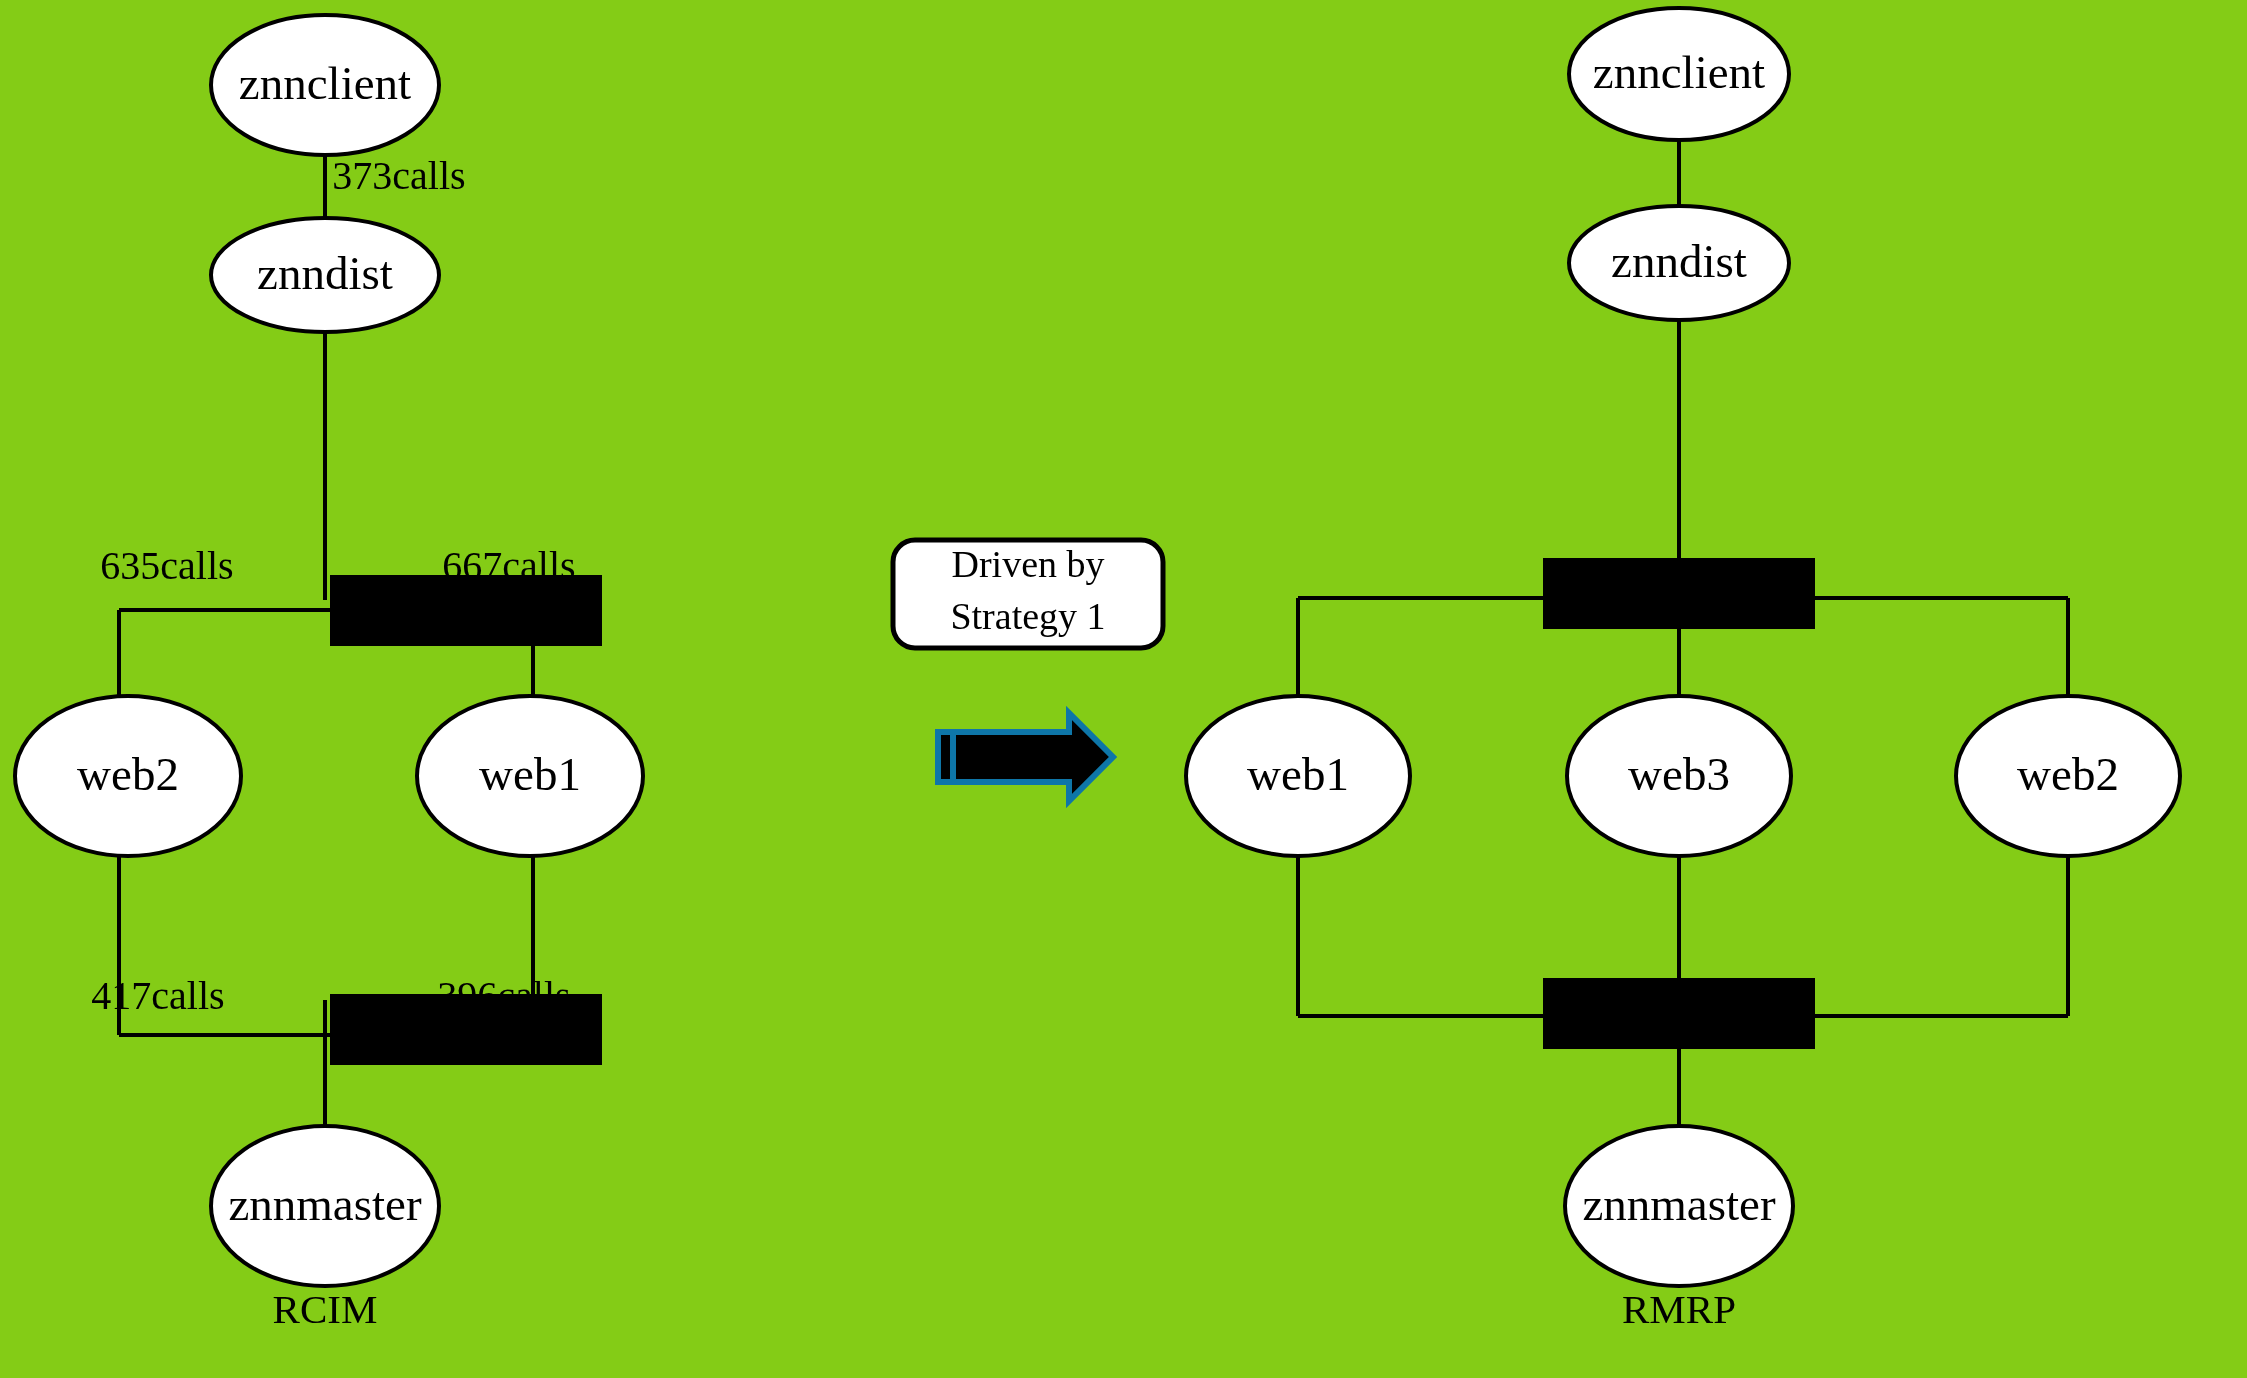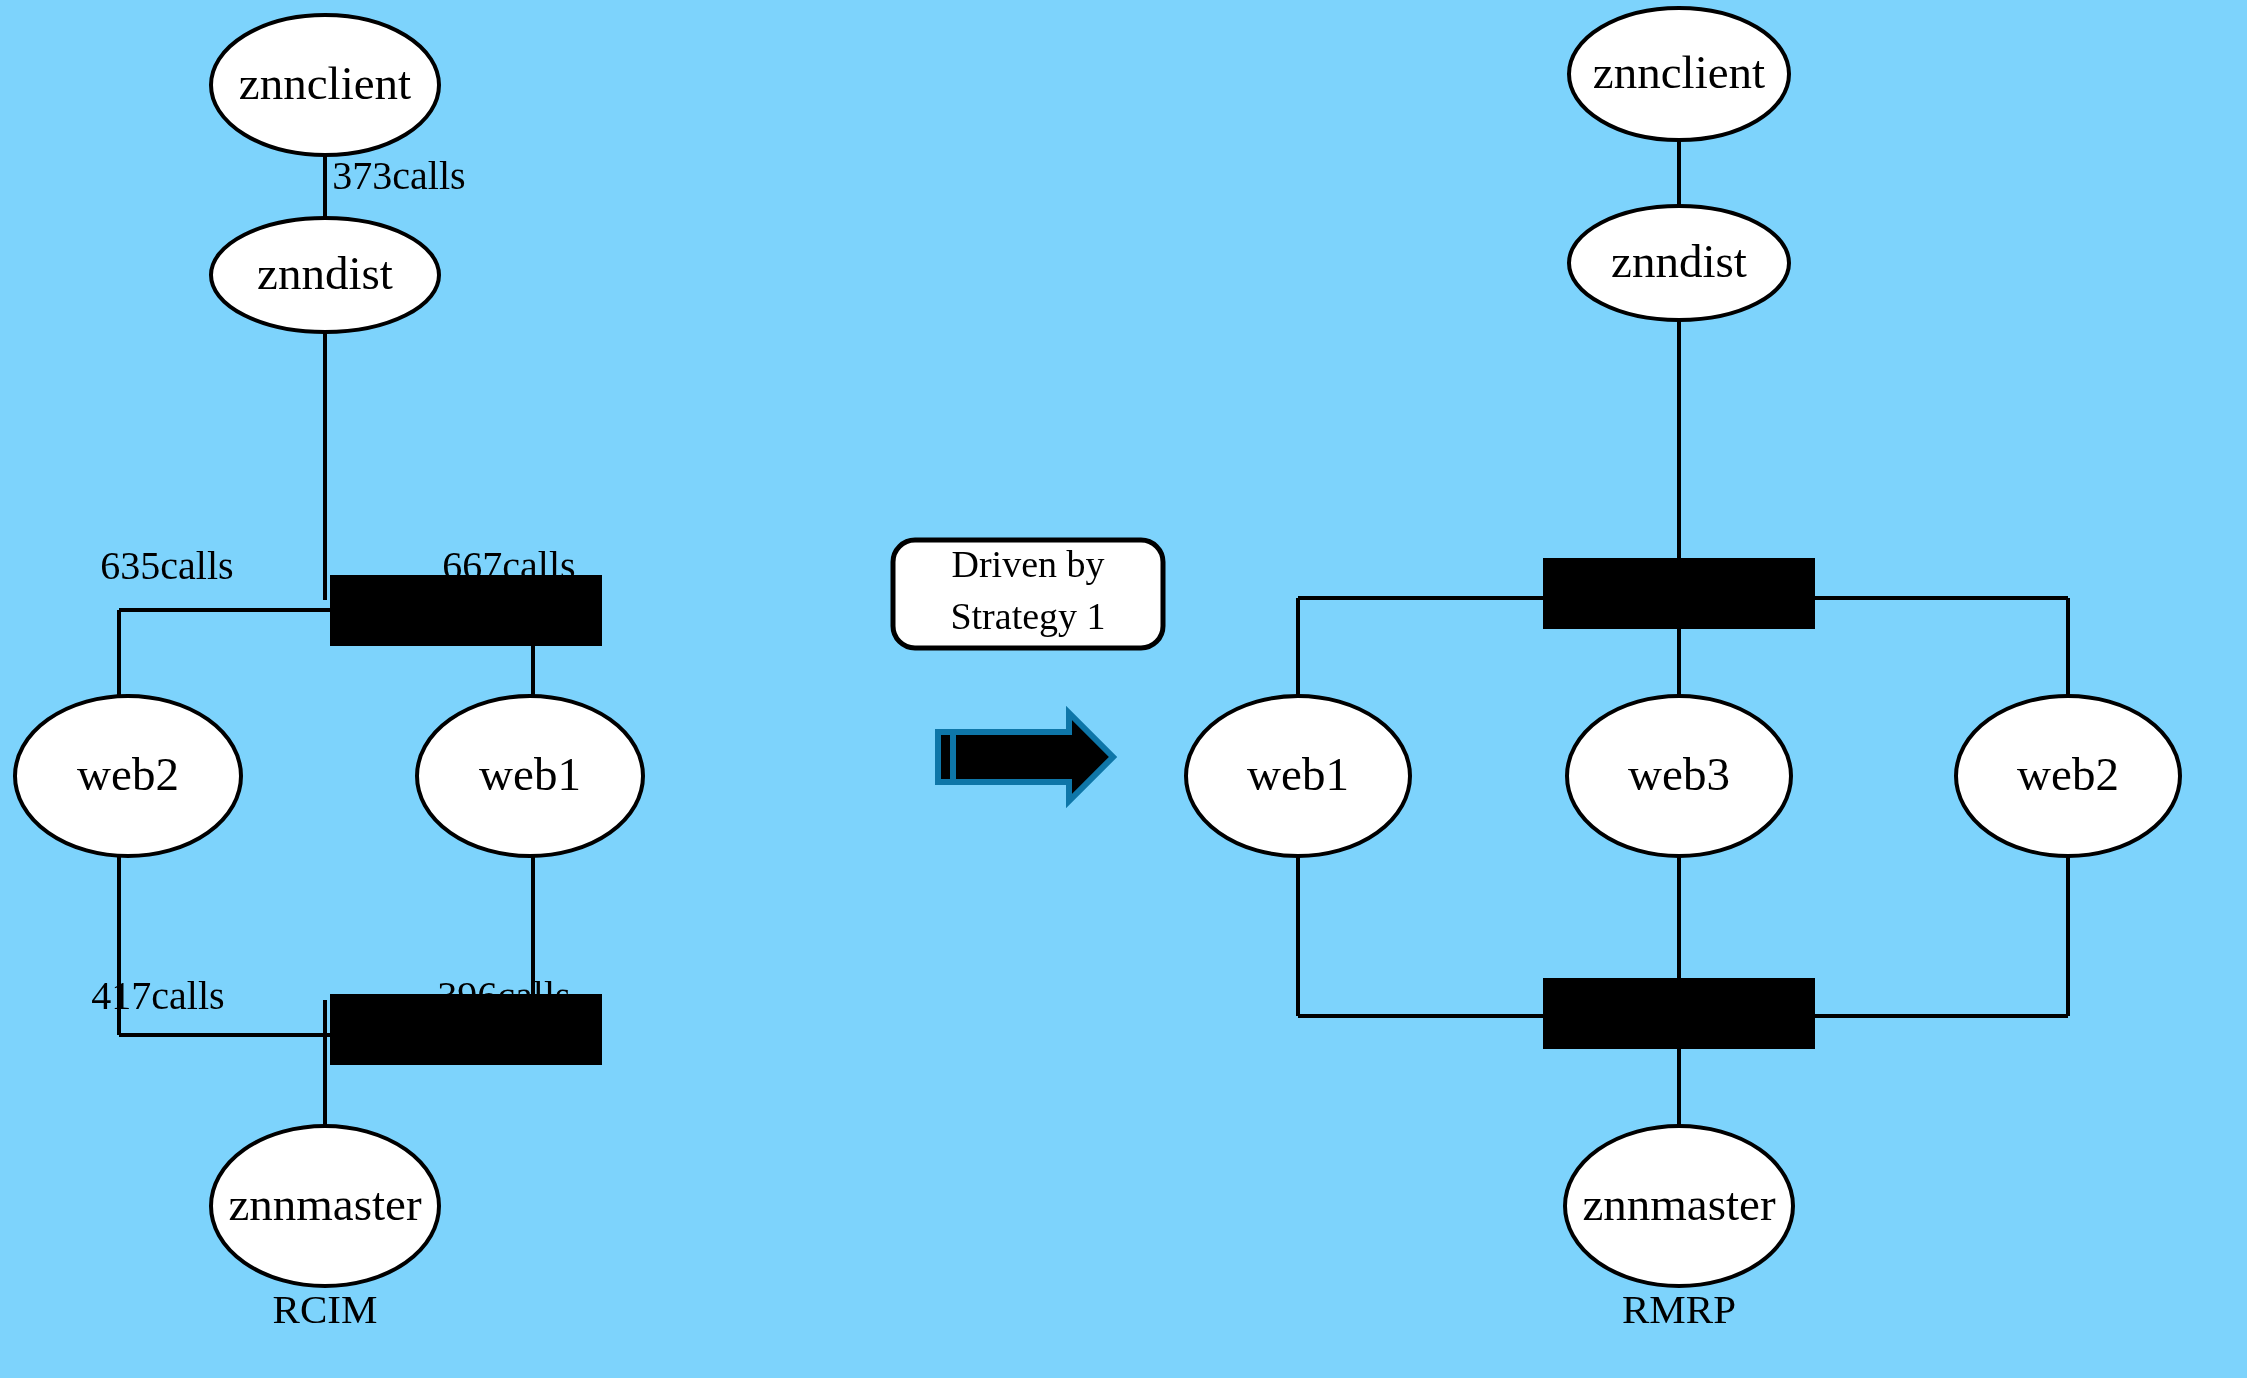--- a/index.html
+++ b/index.html
@@ -10,21 +10,21 @@
   body {
     width: 2247px;
     height: 1378px;
     overflow: hidden;
     font-family: "Liberation Serif", "DejaVu Serif", serif;
   }
   #diagram-root {
     position: relative;
     width: 2247px;
     height: 1378px;
-    background: #7dd3fc;
+    background: #84cc16;
   }
   svg.canvas {
     position: absolute;
     top: 0; left: 0;
     width: 2247px;
     height: 1378px;
     display: block;
   }
   .node-ellipse {
     fill: #ffffff;

